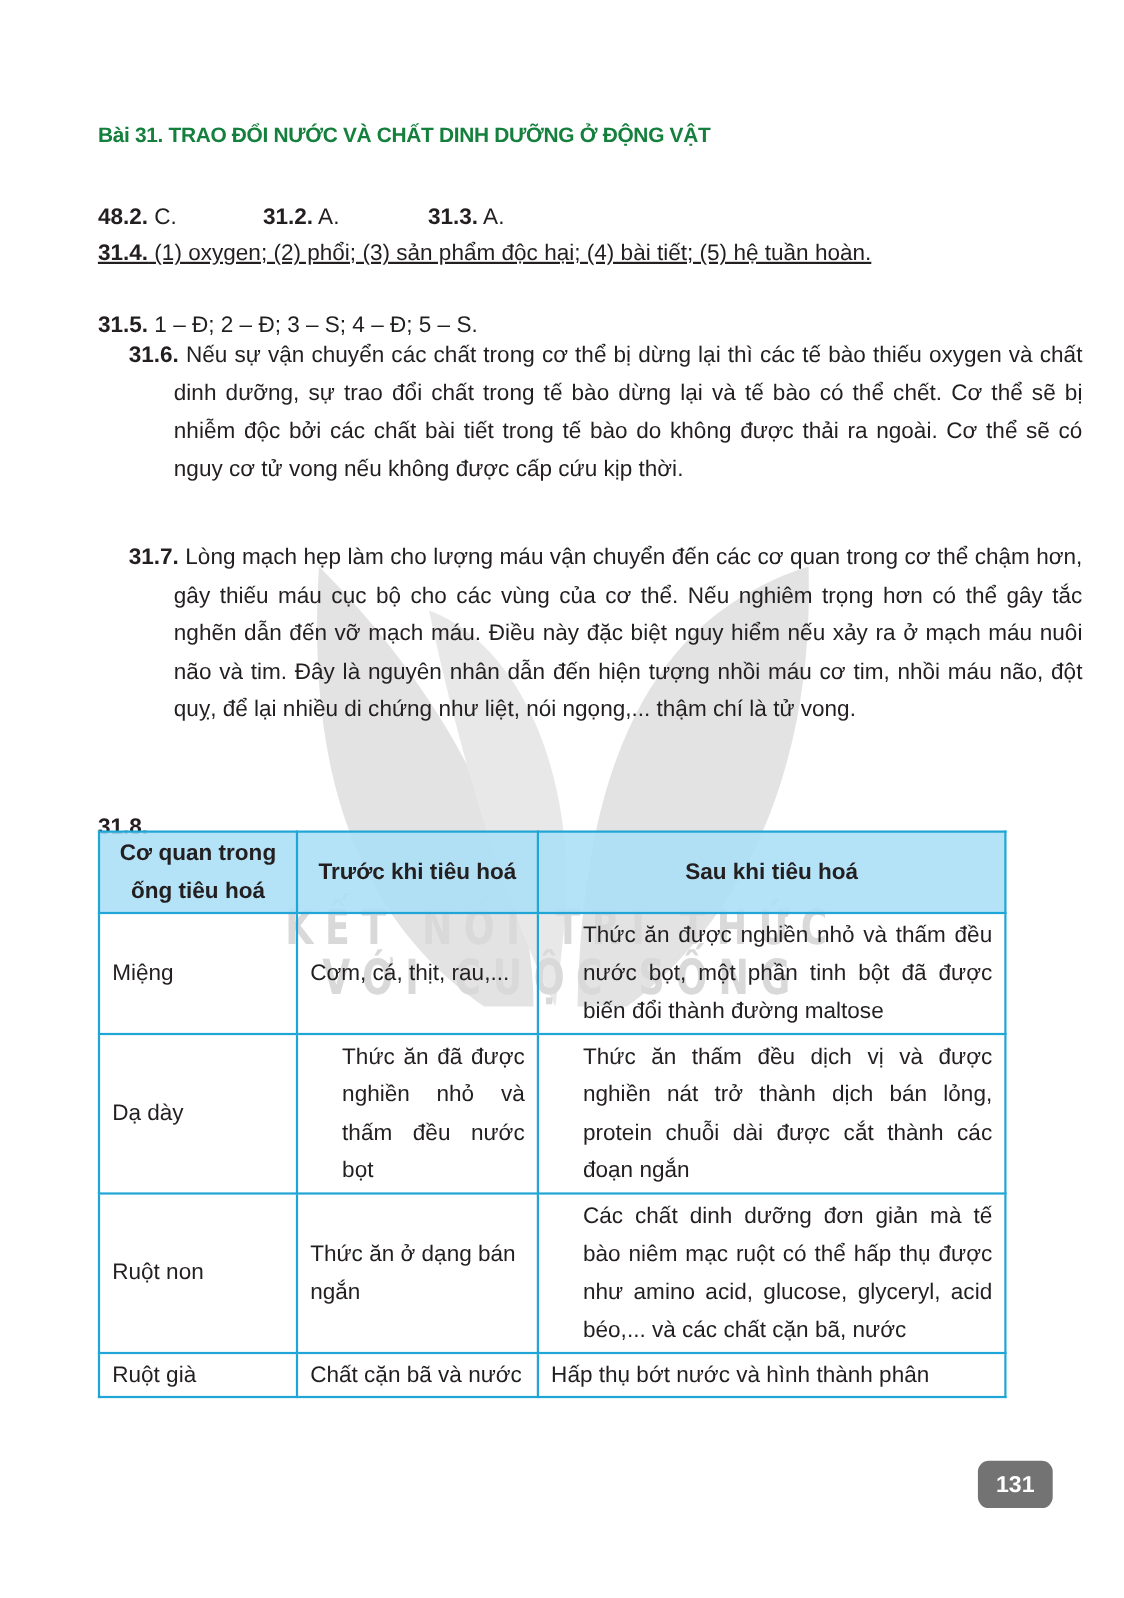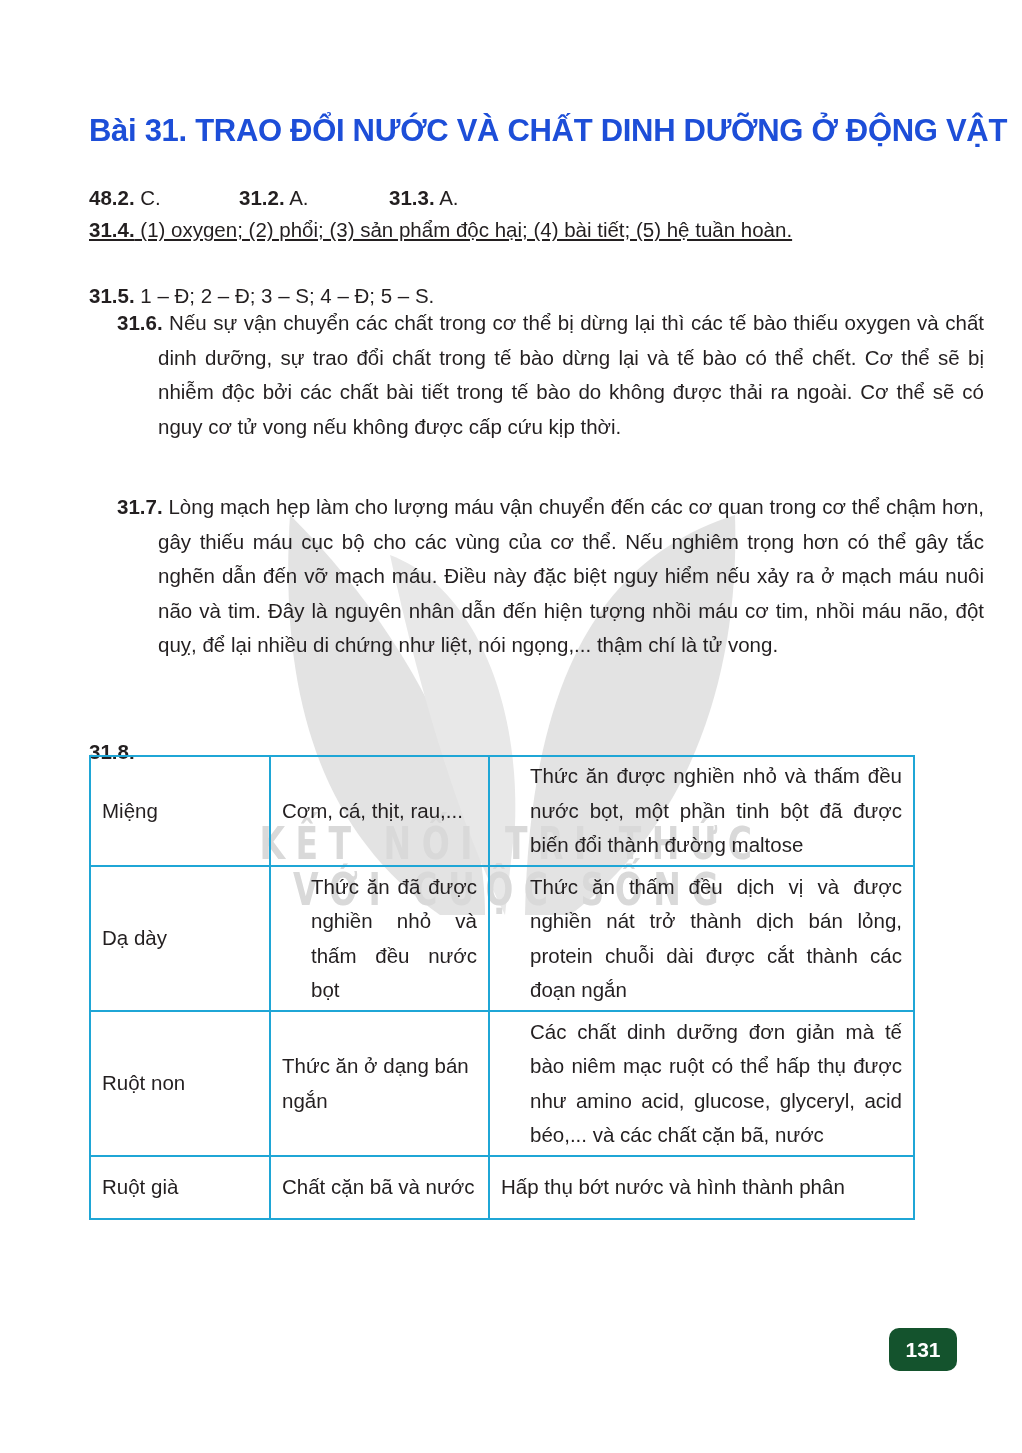--- a/index.html
+++ b/index.html
@@ -9,34 +9,34 @@
     }
     .watermark {
       position: absolute; left: 270px; top: 495px; width: 480px; height: 440px; z-index: 0; pointer-events: none;
     }
     .wm-text {
       position: absolute; left: 0; width: 1022px; text-align: center; color: #d9d9d9; z-index: 0;
       font-family: "DejaVu Sans", sans-serif; font-weight: bold; letter-spacing: 14px; font-size: 44px; transform: scaleX(0.75);
     }
     .content { position: absolute; left: 89px; top: 0; width: 826px; z-index: 1; }
     .title {
-      position: absolute; top: 113px; left: 0; color: #1d4ed8; font-weight: bold; font-size: 31px; letter-spacing: -0.3px; white-space: nowrap;
+      position: absolute; top: 113px; left: 0; color: #15803d; font-weight: bold; font-size: 19px; letter-spacing: -0.3px; white-space: nowrap;
     }
     .para { position: absolute; left: 0; width: 826px; font-size: 20.5px; line-height: 34.5px; }
     .num { font-weight: bold; }
     .hang { padding-left: 41px; text-indent: -41px; text-align: justify; margin-left: 28px; }
     .row3 span.item { display: inline-block; }
     table.tbl {
       position: absolute; top: 755px; left: 0; width: 826px; border-collapse: collapse; font-size: 20.5px; line-height: 34.5px;
     }
     .tbl td, .tbl th { border: 2px solid #1fa6d6; padding: 0 11px; vertical-align: middle; }
     .tbl th { background: rgba(170,222,245,0.88); font-weight: bold; text-align: center; height: 72px; }
     .tbl td.just { text-align: justify; padding-left: 40px; }
     .badge {
-      position: absolute; left: 889px; top: 1328px; width: 68px; height: 43px; background: #14532d; border-radius: 10px;
+      position: absolute; left: 889px; top: 1328px; width: 68px; height: 43px; background: #737373; border-radius: 10px;
       color: #fff; font-weight: bold; font-size: 21px; line-height: 43px; text-align: center; z-index: 1;
     }
   </style>
 </head>
 <body>
 
 <svg class="watermark" viewBox="0 0 480 440">
   <path d="M20 20 C 10 180, 40 330, 170 420 L 215 420 C 215 300, 150 150, 20 20 Z" fill="#e3e3e3"></path>
   <path d="M120 60 C 200 90, 250 200, 245 330 L 235 420 C 190 330, 150 200, 120 60 Z" fill="#e8e8e8"></path>
   <path d="M465 20 C 340 60, 260 170, 255 420 L 300 420 C 420 330, 470 180, 465 20 Z" fill="#e3e3e3"></path>
@@ -61,36 +61,41 @@
 
   <div class="para" style="top:735px;"><span class="num">31.8.</span></div>
 
   <table class="tbl">
     <colgroup>
         <col style="width:180px">
         <col style="width:219px">
         <col>
       </colgroup>
     <tbody>
+        <tr>
+      <th>Cơ quan trong ống tiêu hoá</th>
+      <th>Trước khi tiêu hoá</th>
+      <th>Sau khi tiêu hoá</th>
+    </tr>
     <tr style="height:110px;">
       <td>Miệng</td>
       <td>Cơm, cá, thịt, rau,...</td>
       <td class="just">Thức ăn được nghiền nhỏ và thấm đều nước bọt, một phần tinh bột đã được biến đổi thành đường maltose</td>
     </tr>
     <tr style="height:145px;">
       <td>Dạ dày</td>
       <td class="just">Thức ăn đã được nghiền nhỏ và thấm đều nước bọt</td>
       <td class="just">Thức ăn thấm đều dịch vị và được nghiền nát trở thành dịch bán lỏng, protein chuỗi dài được cắt thành các đoạn ngắn</td>
     </tr>
     <tr style="height:145px;">
       <td>Ruột non</td>
       <td>Thức ăn ở dạng bán ngắn</td>
       <td class="just">Các chất dinh dưỡng đơn giản mà tế bào niêm mạc ruột có thể hấp thụ được như amino acid, glucose, glyceryl, acid béo,... và các chất cặn bã, nước</td>
     </tr>
-    <tr style="height:63px;">
+    <tr style="height:40px;">
       <td>Ruột già</td>
       <td>Chất cặn bã và nước</td>
       <td>Hấp thụ bớt nước và hình thành phân</td>
     </tr>
   </tbody>
     </table>
 </div>
 
 <div class="badge">131</div>
 

